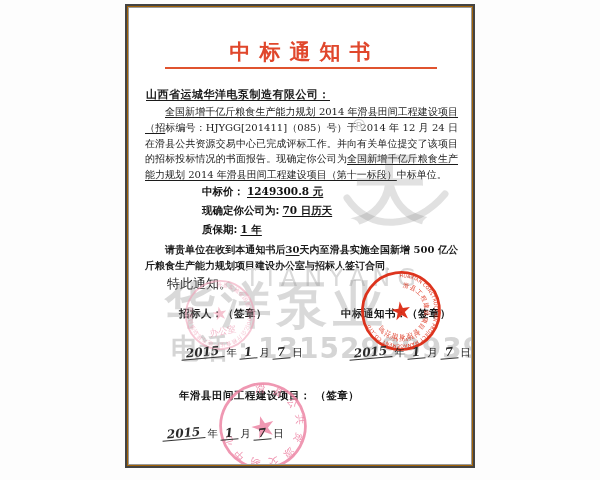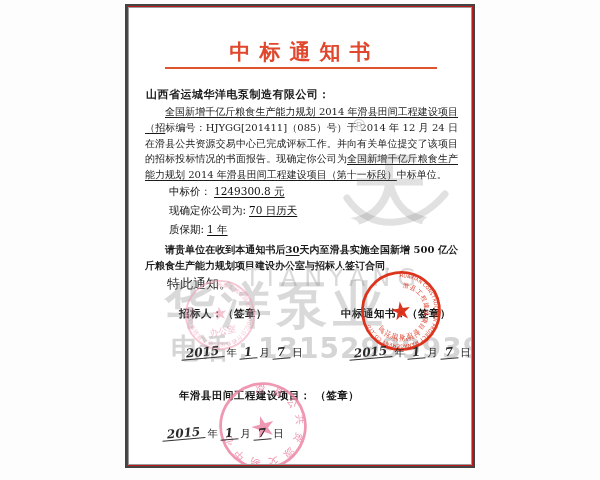--- a/index.html
+++ b/index.html
@@ -3,44 +3,44 @@
 <meta charset="utf-8">
 <style>
   * { margin:0; padding:0; box-sizing:border-box; }
   html,body { width:600px; height:480px; overflow:hidden; }
   body { font-family:"DejaVu Serif","Liberation Serif",serif; background:#fefefe; position:relative; }
 
   .canvas { position:absolute; inset:0; background:#fdfdfd; }
 
   
   .doc-frame { position:absolute; left:125px; top:4px; width:350px; height:464px;
-               border:2px solid #434343; background:#b91c1c; padding:1px; }
+               border:2px solid #434343; background:#a16207; padding:1px; }
   .doc-inner { position:relative; width:100%; height:100%; border:1px solid #9a9a9a; background:#fff; overflow:hidden; }
 
   
   .layer-text { position:absolute; inset:0; z-index:1; }
   .layer-wm   { position:absolute; inset:0; z-index:2; pointer-events:none; }
   .layer-stamp{ position:absolute; inset:0; z-index:3; pointer-events:none; }
   .layer-hw   { position:absolute; inset:0; z-index:4; pointer-events:none; }
 
   .title { position:absolute; top:30px; left:0; width:100%; text-align:center;
            color:#e0472c; font-size:21px; font-weight:bold; letter-spacing:9px; padding-left:9px; }
   .title-underline { position:absolute; top:59px; left:36px; width:272px; height:2px; background:#e0532f; }
 
   .addressee { position:absolute; top:79px; left:17px; font-size:11px; font-weight:bold; color:#1a1a1a;
-               text-underline-offset:2px; letter-spacing:0.5px; }
+               text-decoration:underline; text-underline-offset:2px; letter-spacing:0.5px; }
 
   .para { position:absolute; left:16px; right:13px; font-size:10px; line-height:15.8px;
           color:#1c1c1c; text-align:justify; text-indent:2em; }
   .para1 { top:96px; }
   .para2 { top:234px; line-height:16px;font-weight:bold; }
   .u { text-decoration:underline; text-underline-offset:2px; }
 
   .details { position:absolute; top:177px; left:40px; font-size:10.5px; color:#111; }
-  .detail-line { height:19px; font-weight:normal; }
+  .detail-line { height:19px; font-weight:bold;margin-left:33px; }
   .detail-line .val { text-decoration:underline; text-underline-offset:2px; padding:0 3px; }
 
   .closing { position:absolute; top:267px; left:38px; font-size:13px; color:#1c1c1c; }
 
   .sig-label { position:absolute; font-size:10.5px; color:#151515; font-weight:bold; letter-spacing:0.5px; }
   .sig-left-label  { top:299px; left:50px; }
   .sig-right-label { top:299px; left:212px; }
   .sig-bottom-label{ top:381px; left:50px; }
 
   .date-line { position:absolute; font-size:10.5px; color:#222; white-space:nowrap; }

